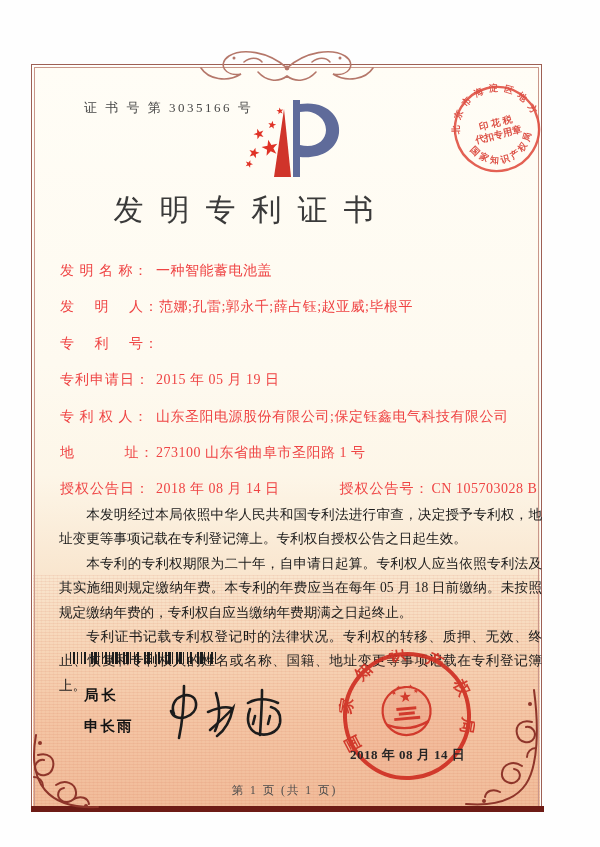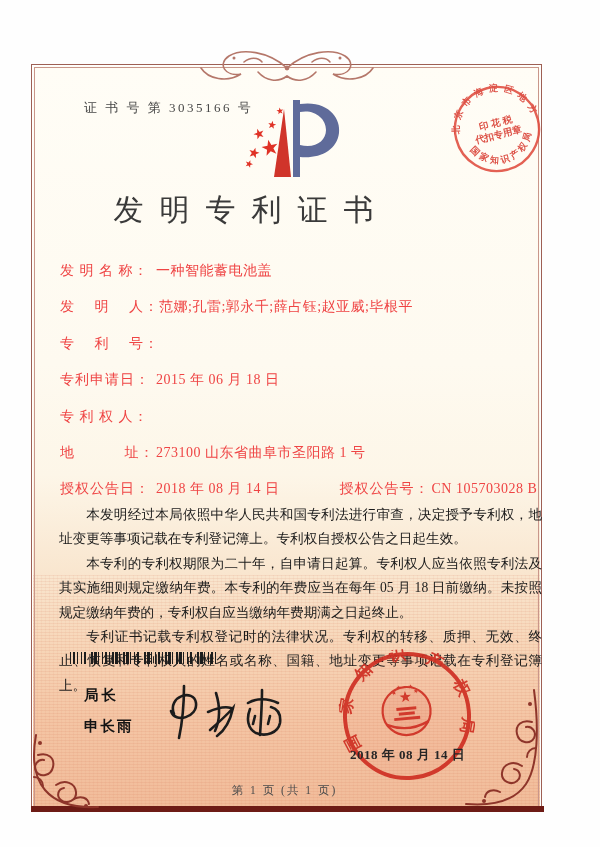--- a/index.html
+++ b/index.html
@@ -167,24 +167,25 @@
     </div>
     <div class="field-row">
       <span class="field-label">发　 明　 人：</span>
       <span class="field-value">范娜;孔雷;郭永千;薛占钰;赵亚威;毕根平</span>
     </div>
     <div class="field-row">
       <span class="field-label">专　 利　 号：</span>
     </div>
     <div class="field-row">
       <span class="field-label">专利申请日：</span>
-      <span class="field-value">2015 年 06 月 18 日</span>
+      <span class="field-value">2015 年 05 月 19 日</span>
     </div>
     <div class="field-row">
       <span class="field-label">专 利 权 人：</span>
+      <span class="field-value">山东圣阳电源股份有限公司;保定钰鑫电气科技有限公司</span>
     </div>
     <div class="field-row">
       <span class="field-label">地　　　 址：</span>
       <span class="field-value">273100 山东省曲阜市圣阳路 1 号</span>
     </div>
     <div class="field-row">
       <span class="field-label">授权公告日：</span>
       <span class="field-value">2018 年 08 月 14 日</span>
       <span class="field-pair2">
         <span class="field-label" style="min-width:0;margin-right:2px;">授权公告号：</span>

